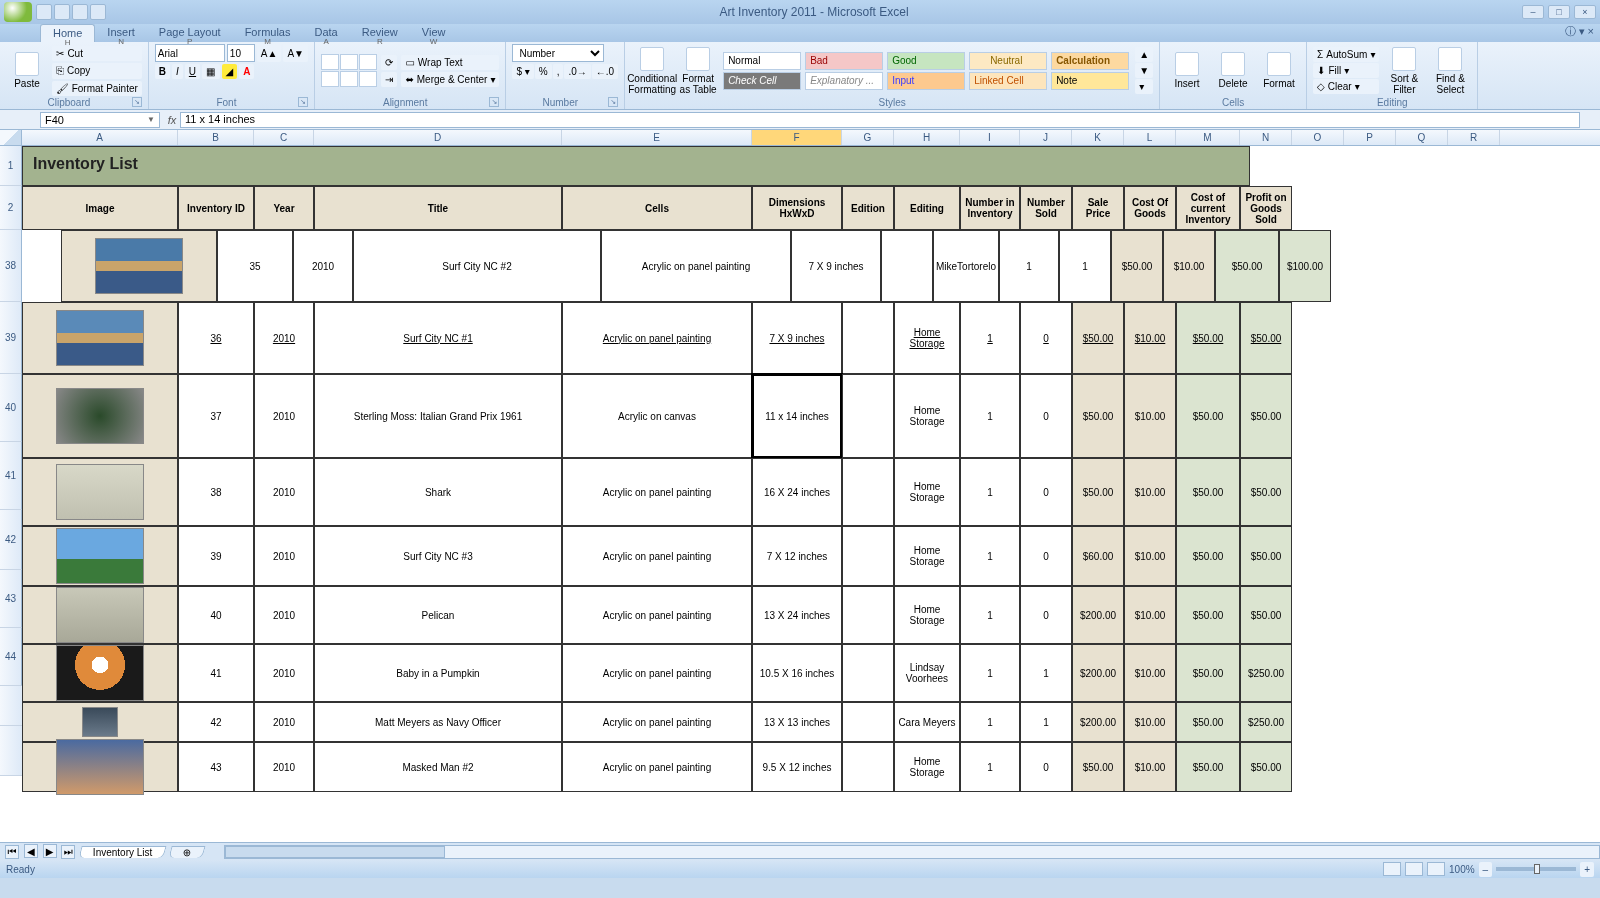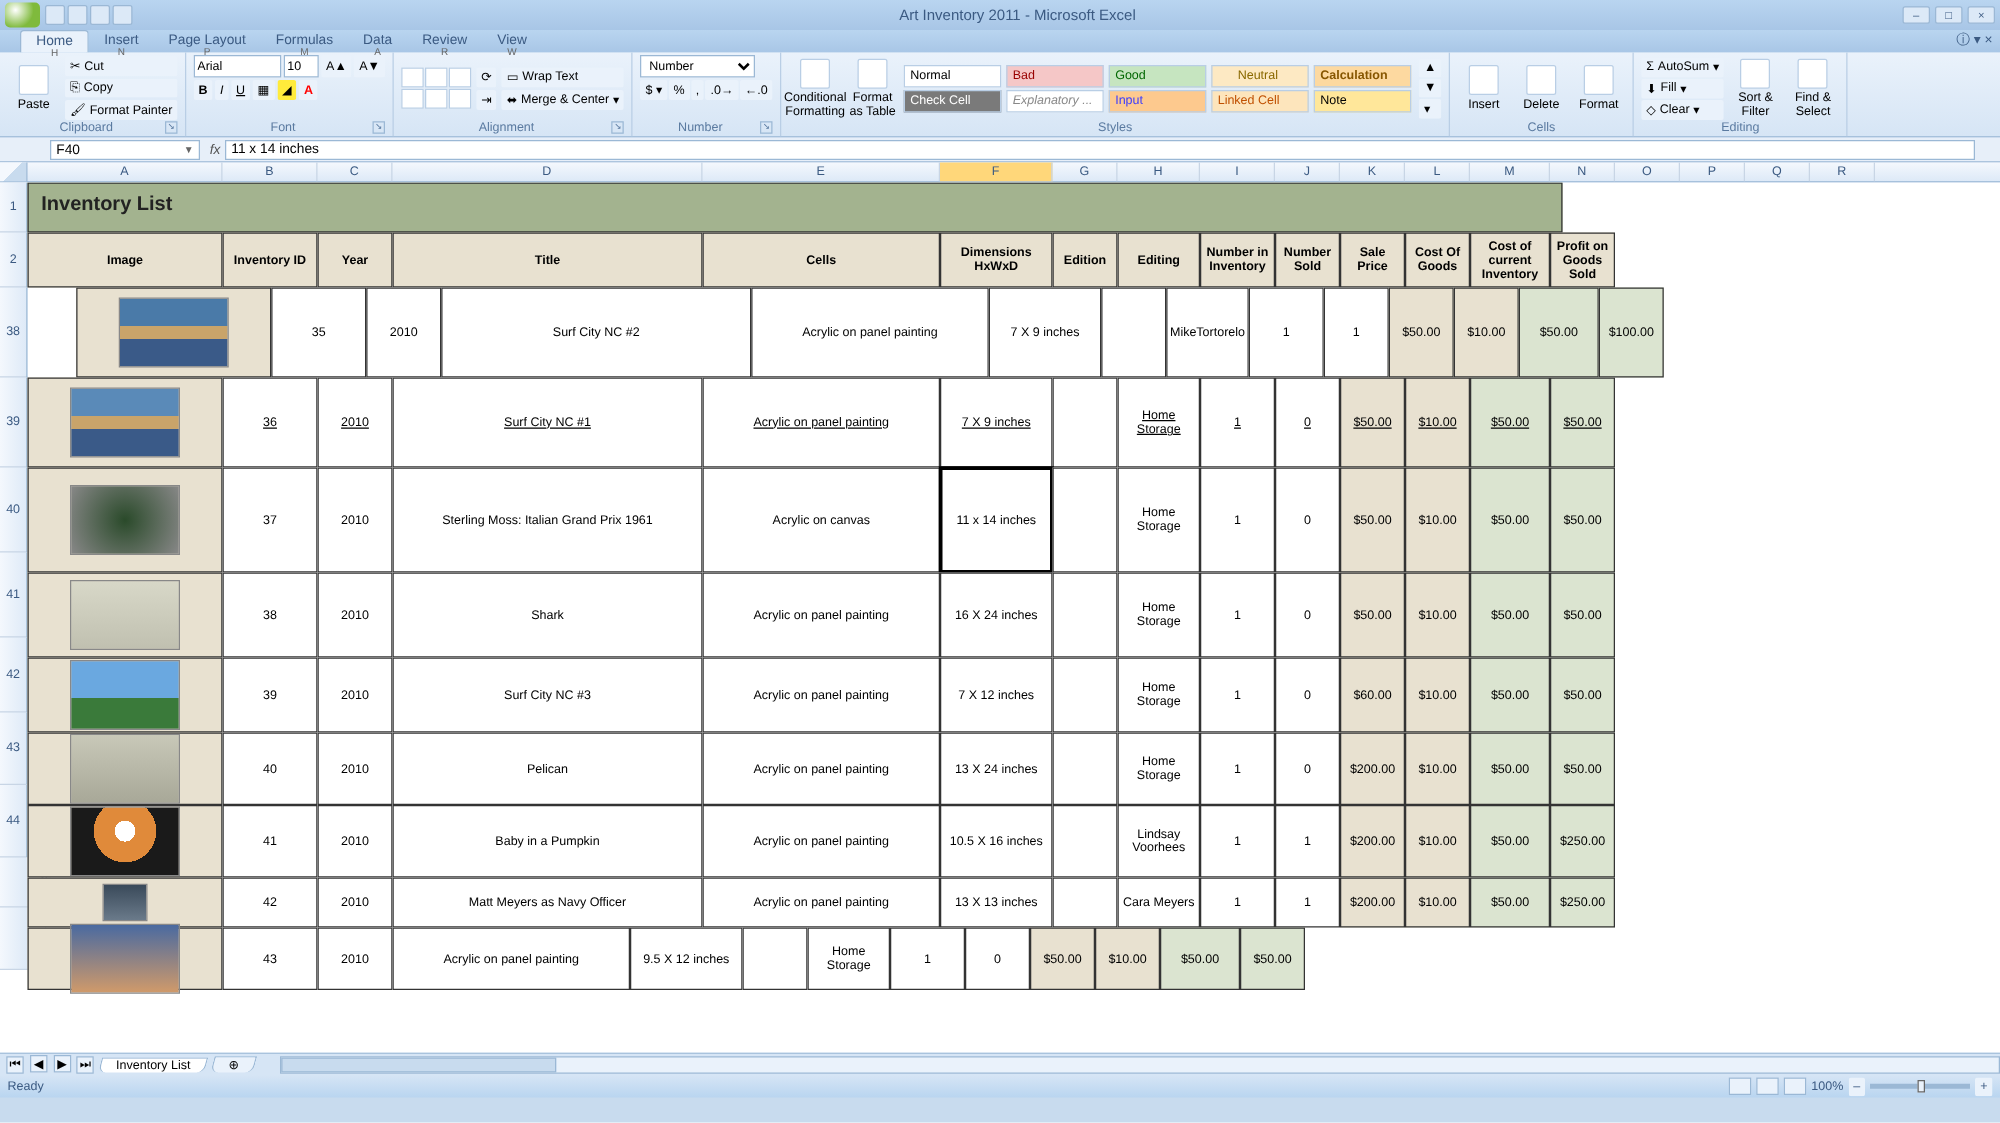--- a/index.html
+++ b/index.html
@@ -8,21 +8,21 @@
 
 .titlebar { height: 24px; background: linear-gradient(#b9d5f0,#a8c6e6); display: flex; align-items: center; padding: 0 4px; }
 .titlebar .orb { width: 28px; height: 20px; background: radial-gradient(circle at 30% 30%,#fff,#7fba3c 60%); border-radius: 4px; margin-right: 4px; }
 .titlebar .qat { display: flex; gap: 2px; }
 .titlebar .qat span { width: 16px; height: 16px; background: #dce9f7; border: 1px solid #9bb8d5; border-radius: 2px; }
 .titlebar .apptitle { flex: 1; text-align: center; color: #3b5a82; font-size: 12px; }
 .titlebar .wincontrols { display: flex; gap: 4px; }
 .titlebar .wincontrols span { width: 22px; height: 14px; background: #dce9f7; border: 1px solid #9bb8d5; border-radius: 2px; display:flex; align-items:center; justify-content:center; font-size:9px; color:#3b5a82;}
 
 
-.ribbon-tabs { height: 18px; display: flex; padding-left: 16px; gap: 0; background: linear-gradient(#b9d5f0,#a8c6e6); }
+.ribbon-tabs { height: 18px; display: flex; padding-left: 40px; gap: 0; background: linear-gradient(#b9d5f0,#a8c6e6); }
 .ribbon-tabs .tab { padding: 2px 12px 0; font-size: 11px; color: #3b5a82; cursor: pointer; }
 .ribbon-tabs .tab.active { background: #eaf2fb; border-radius: 3px 3px 0 0; border: 1px solid #9bb8d5; border-bottom: none; }
 .ribbon-tabs .key { display:block; font-size:8px; color:#666; text-align:center; line-height:8px;}
 .ribbon-help { margin-left:auto; margin-right:6px; color:#3b5a82; font-size:11px;}
 
 
 .ribbon { height: 68px; background: linear-gradient(#eaf2fb,#d6e5f5); border-bottom: 1px solid #9bb8d5; display: flex; }
 .group { border-right: 1px solid #b9cee5; padding: 2px 6px 0; display:flex; flex-direction:column; position:relative;}
 .group-body { flex:1; display:flex; align-items:center; gap:4px;}
 .group-label { text-align:center; font-size:10px; color:#5a7aa0; padding-bottom:1px; }
@@ -32,21 +32,21 @@
 .bigbtn .ico{ width:24px; height:24px; background:#fff; border:1px solid #b9cee5; border-radius:2px; margin-bottom:2px;}
 select.combo, input.combo { font-size:10px; border:1px solid #9bb8d5; background:#fff; height:18px; padding:0 2px;}
 .btngrid { display:grid; grid-template-columns:repeat(3,18px); gap:1px;}
 .btngrid span{width:18px;height:16px;border:1px solid #b9cee5;background:#fff;}
 .style-box { width:78px; height:18px; border:1px solid #b9cee5; padding:1px 4px; font-size:10px; display:flex; align-items:center; cursor:pointer;}
 .style-normal{background:#fff;}
 .style-bad{background:#f5c7c7;color:#900;}
 .style-good{background:#c6e5c0;color:#060;}
 .style-neutral{background:#fde9c3;color:#8a6900;padding-left:20px;}
 .style-calc{background:#fdd9a0;color:#875600;font-weight:bold;}
-.style-check{background:#7a7a7a;color:#fff;}
+.style-check{background:#7a7a7a;color:#fff;font-style:italic;}
 .style-expl{background:#fff;color:#888;font-style:italic;}
 .style-input{background:#fdc98e;color:#3b3bff;}
 .style-linked{background:#fde5bc;color:#c05000;}
 .style-note{background:#ffe79a;}
 
 
 .fbar { height: 20px; background:#e7eff9; border-bottom:1px solid #9bb8d5; display:flex; align-items:center;}
 .namebox { width:120px; border:1px solid #9bb8d5; margin:0 4px 0 40px; height:16px; background:#fff; display:flex; align-items:center; padding:0 4px; font-size:11px;}
 .namebox .dd{margin-left:auto;font-size:8px;color:#666;}
 .fx { width:16px; text-align:center; font-style:italic; color:#555;}
@@ -479,20 +479,21 @@
         <div class="money-g w-L">$10.00</div>
         <div class="money-b w-M">$50.00</div>
         <div class="money-b w-N">$250.00</div>
       </div>
       <div class="data-row" style="height: 50px;">
         <div class="cell-img w-A">
           <div class="thumb" style="background: linear-gradient(rgb(74, 106, 160), rgb(208, 154, 106));"></div>
         </div>
         <div class="w-B">43</div>
         <div class="w-C">2010</div>
+        <div class="w-D">Masked Man #2</div>
         <div class="w-E">Acrylic on panel painting</div>
         <div class="w-F">9.5 X 12 inches</div>
         <div class="w-G"></div>
         <div class="w-H">Home Storage</div>
         <div class="w-I">1</div>
         <div class="w-J">0</div>
         <div class="money-g w-K">$50.00</div>
         <div class="money-g w-L">$10.00</div>
         <div class="money-b w-M">$50.00</div>
         <div class="money-b w-N">$50.00</div>

